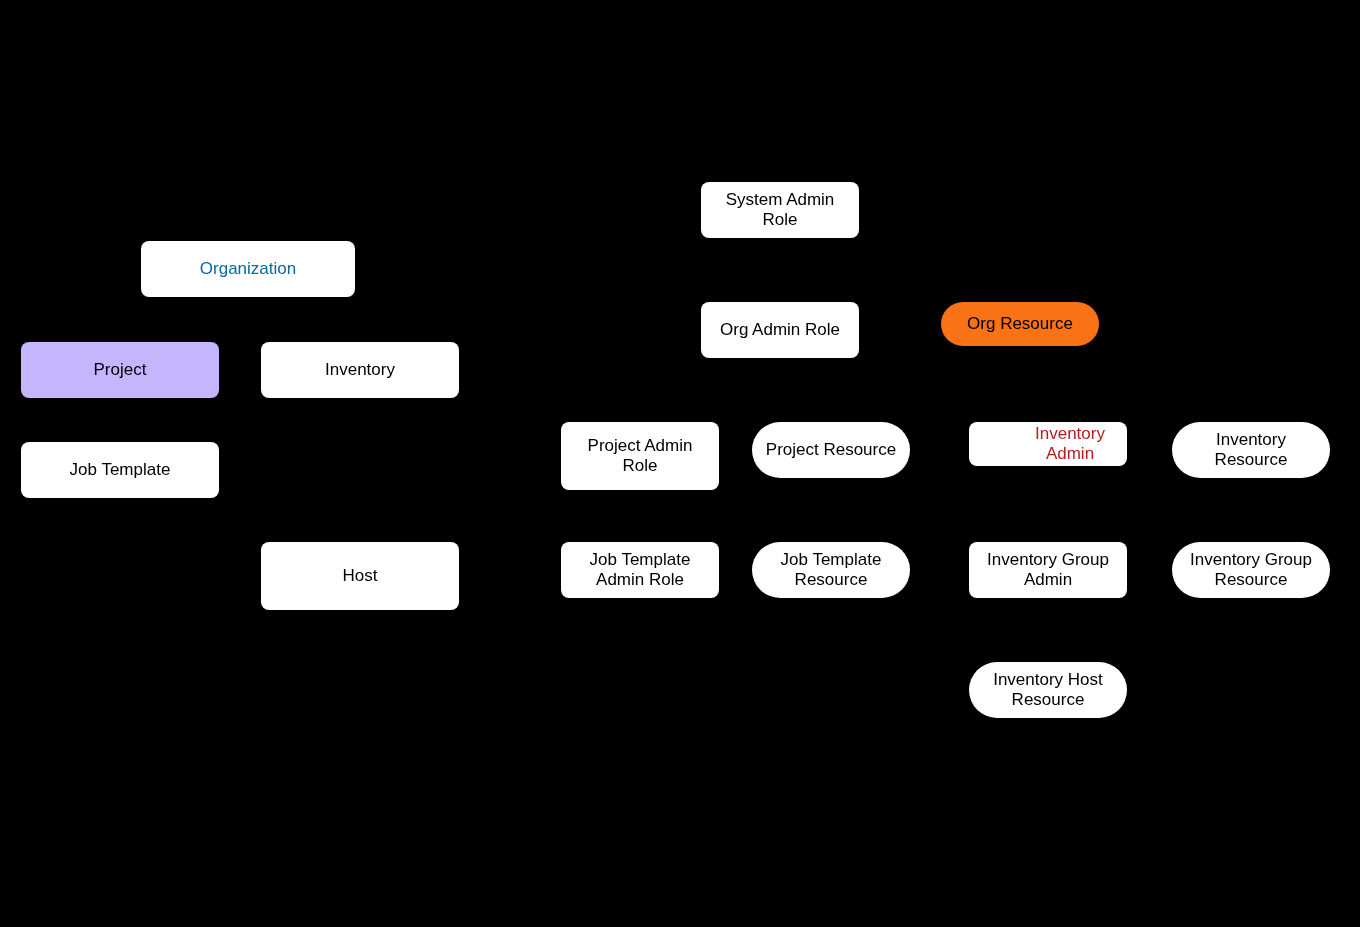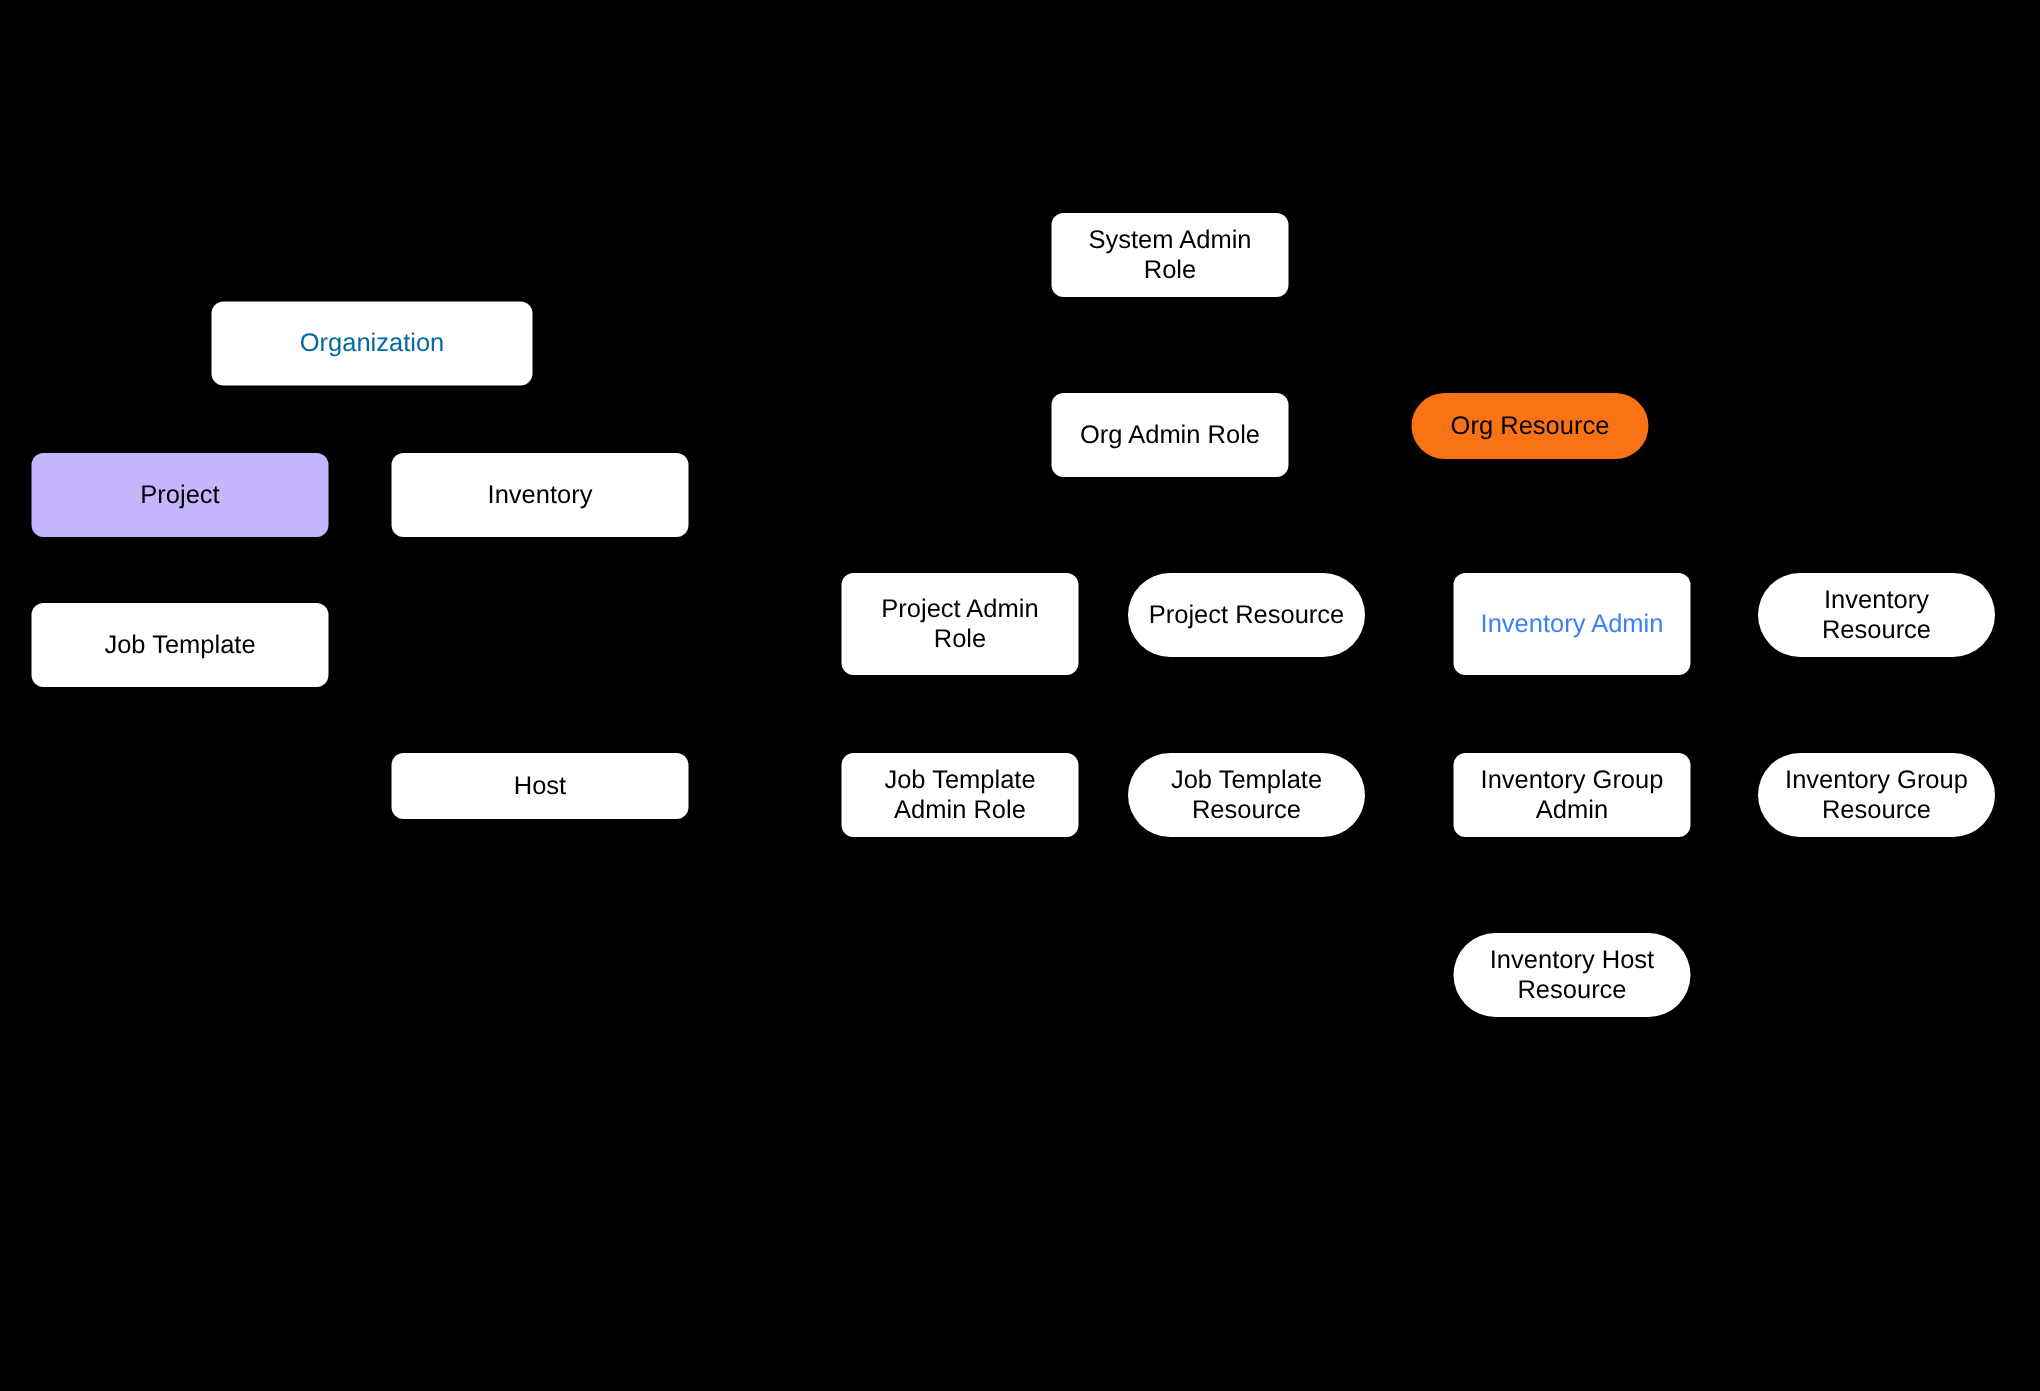--- a/index.html
+++ b/index.html
@@ -23,45 +23,46 @@
     position: absolute;
     box-sizing: border-box;
     display: flex;
     align-items: center;
     justify-content: center;
     text-align: center;
     font-size: 17px;
     line-height: 20px;
     white-space: pre-line;
     padding: 0 4px;
+    margin-top: 40px;
   }
   .node.rect {
     border-radius: 8px;
   }
   .node.stadium {
     border-radius: 28px;
   }
 </style>
 </head>
 <body>
 
 <div id="canvas" style="background: rgb(0, 0, 0);">
     <div class="node rect" style="left: 141px; top: 201px; width: 214px; height: 56px; background: rgb(255, 255, 255); color: #0369a1;">Organization</div>
     <div class="node rect" style="left: 21px; top: 302px; width: 198px; height: 56px; background: #c4b5fd; color: rgb(0, 0, 0);">Project</div>
     <div class="node rect" style="left: 261px; top: 302px; width: 198px; height: 56px; background: rgb(255, 255, 255); color: rgb(0, 0, 0);">Inventory</div>
     <div class="node rect" style="left: 21px; top: 402px; width: 198px; height: 56px; background: rgb(255, 255, 255); color: rgb(0, 0, 0);">Job Template</div>
-    <div class="node rect" style="left: 261px; top: 502px; width: 198px; height: 44px; background: rgb(255, 255, 255); color: rgb(0, 0, 0);">Host</div>
+    <div class="node rect" style="left: 261px; top: 502px; width: 198px; height: 68px; background: rgb(255, 255, 255); color: rgb(0, 0, 0);">Host</div>
     <div class="node rect" style="left: 701px; top: 142px; width: 158px; height: 56px; background: rgb(255, 255, 255); color: rgb(0, 0, 0);">System Admin
 Role</div>
     <div class="node rect" style="left: 701px; top: 262px; width: 158px; height: 56px; background: rgb(255, 255, 255); color: rgb(0, 0, 0);">Org Admin Role</div>
     <div class="node stadium" style="left: 941px; top: 262px; width: 158px; height: 44px; background: #f97316; color: rgb(0, 0, 0);">Org Resource</div>
     <div class="node rect" style="left: 561px; top: 382px; width: 158px; height: 68px; background: rgb(255, 255, 255); color: rgb(0, 0, 0);">Project Admin
 Role</div>
     <div class="node stadium" style="left: 752px; top: 382px; width: 158px; height: 56px; background: rgb(255, 255, 255); color: rgb(0, 0, 0);">Project Resource</div>
-    <div class="node rect" style="left: 969px; top: 382px; width: 158px; height: 68px; background: rgb(255, 255, 255); color: #3b82f6;">Inventory Admin</div>
+    <div class="node rect" style="left: 969px; top: 382px; width: 158px; height: 44px; background: rgb(255, 255, 255); color: #b91c1c; padding-left: 48px;">Inventory Admin</div>
     <div class="node stadium" style="left: 1172px; top: 382px; width: 158px; height: 56px; background: rgb(255, 255, 255); color: rgb(0, 0, 0);">Inventory
 Resource</div>
     <div class="node rect" style="left: 561px; top: 502px; width: 158px; height: 56px; background: rgb(255, 255, 255); color: rgb(0, 0, 0);">Job Template
 Admin Role</div>
     <div class="node stadium" style="left: 752px; top: 502px; width: 158px; height: 56px; background: rgb(255, 255, 255); color: rgb(0, 0, 0);">Job Template
 Resource</div>
     <div class="node rect" style="left: 969px; top: 502px; width: 158px; height: 56px; background: rgb(255, 255, 255); color: rgb(0, 0, 0);">Inventory Group
 Admin</div>
     <div class="node stadium" style="left: 1172px; top: 502px; width: 158px; height: 56px; background: rgb(255, 255, 255); color: rgb(0, 0, 0);">Inventory Group
 Resource</div>

